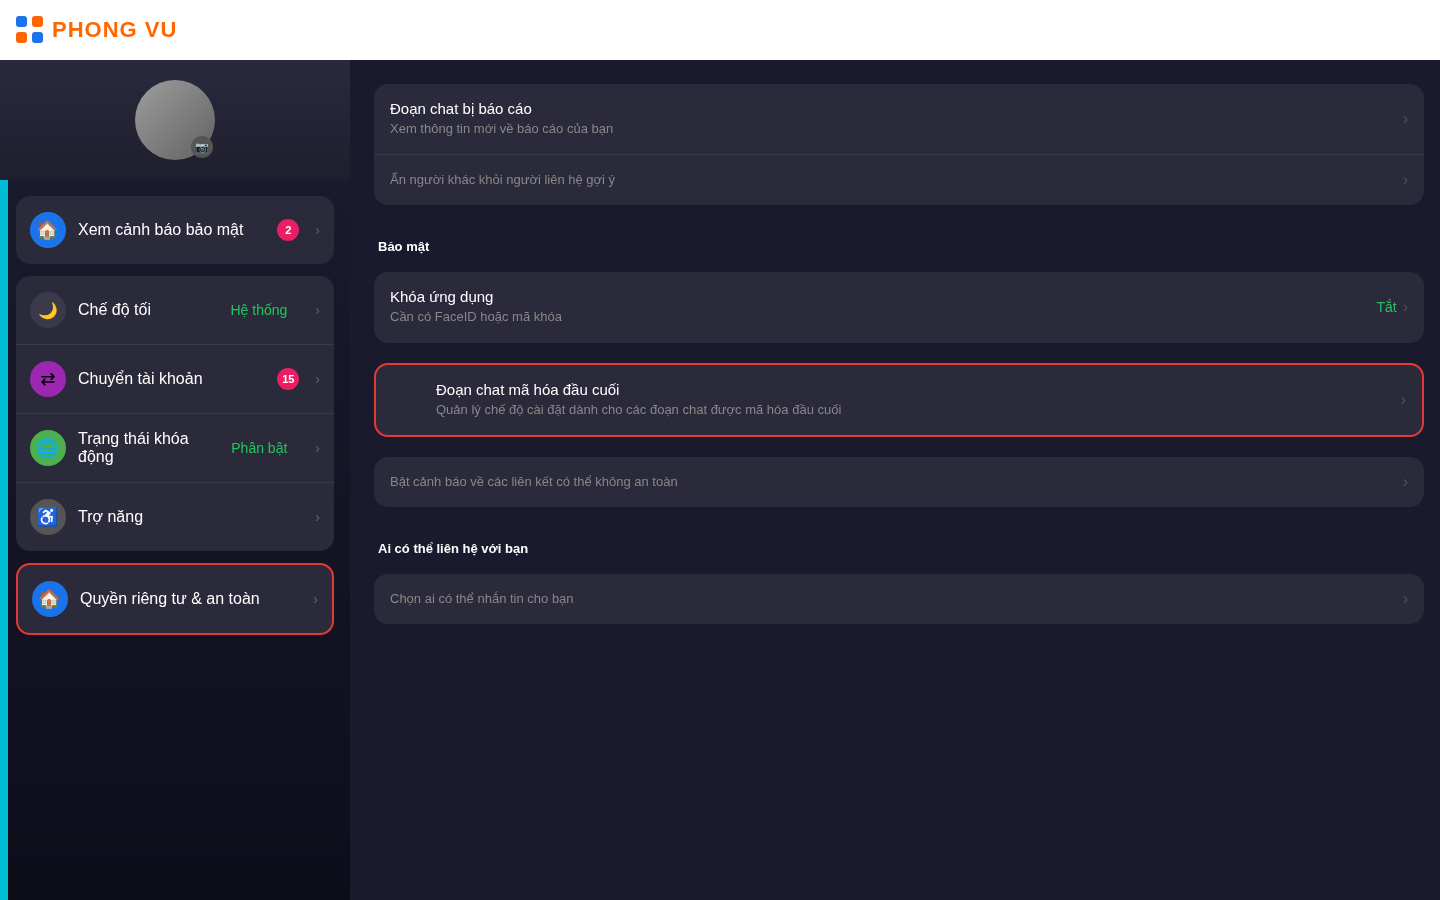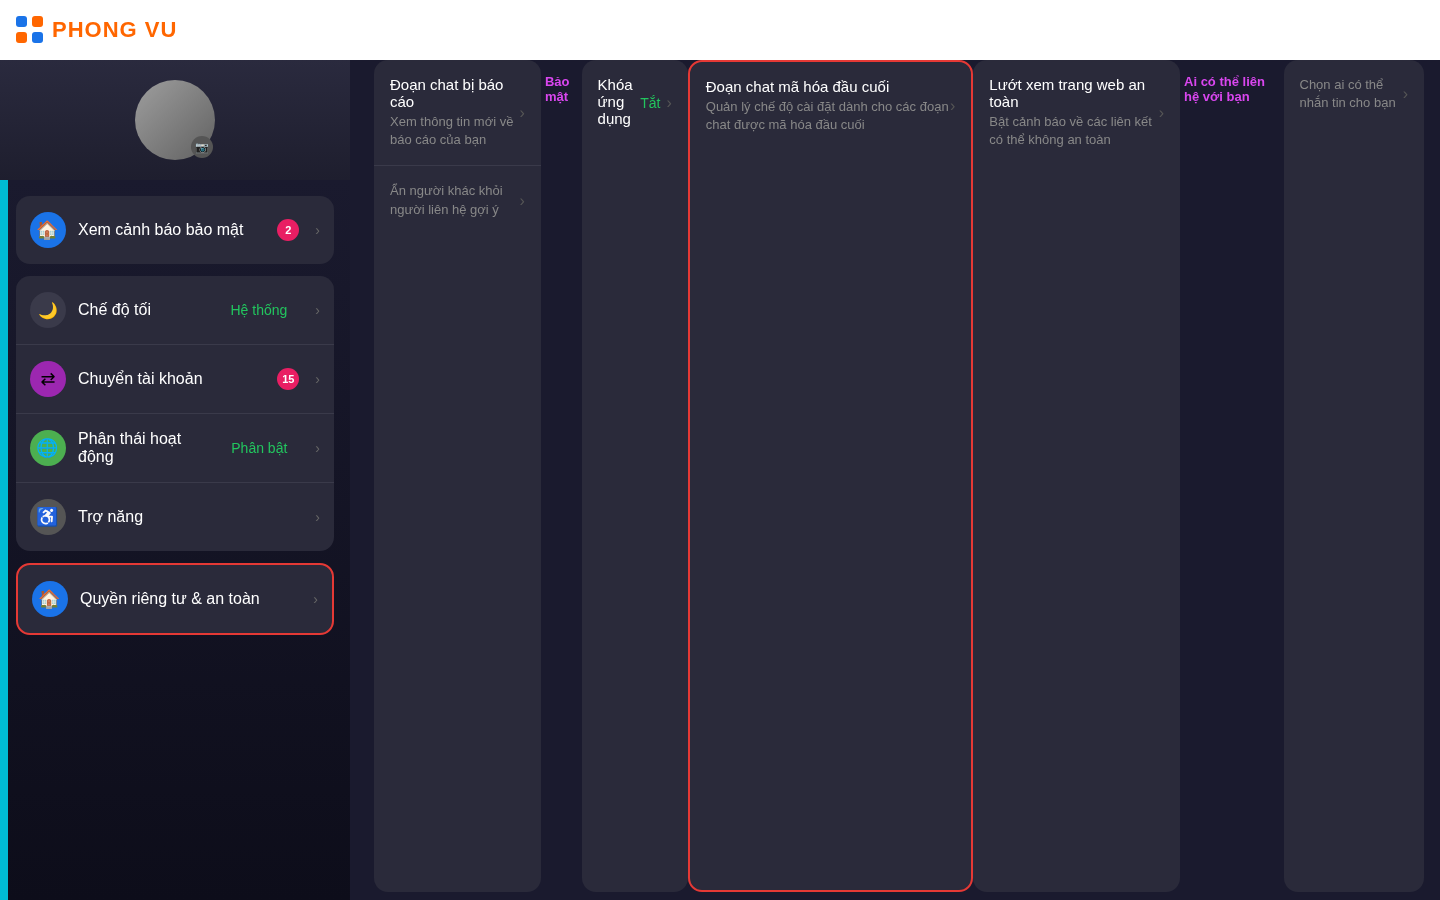--- a/index.html
+++ b/index.html
@@ -206,22 +206,22 @@
       position: absolute;
       left: 358px;
       top: 0;
       right: 0;
       height: 100%;
       background: #1a1a2e;
       z-index: 2;
       padding: 0 16px;
       overflow-y: auto;
       display: flex;
-      flex-direction: row;
-      gap: 0;
+      flex-direction: column;
+      gap: 12px;
     }
 
     .section-card {
       background: #2a2a3a;
       border-radius: 14px;
       overflow: hidden;
       margin-bottom: 8px;
     }
 
     .section-card-item {
@@ -247,21 +247,21 @@
       margin-bottom: 3px;
     }
 
     .section-item-desc {
       color: #888;
       font-size: 13px;
       line-height: 1.4;
     }
 
     .section-label {
-      color: #d946ef;
+      color: #ffffff;
       font-size: 13px;
       font-weight: 600;
       padding: 14px 4px 6px;
       text-transform: none;
     }
 
     .item-right {
       display: flex;
       align-items: center;
       gap: 6px;
@@ -271,20 +271,21 @@
 
     .item-chevron {
       color: #555;
       font-size: 16px;
     }
 
     
     .section-card-highlighted {
       border: 2.5px solid #e53935;
       border-radius: 14px;
+      padding-left: 44px;
     }
 
     
     .right-panel::-webkit-scrollbar { display: none; }
   </style>
 </head>
 <body>
 
 <div class="top-bar">
   <div class="logo-area">
@@ -329,21 +330,21 @@
         <span class="chevron">›</span>
       </div>
       <div class="menu-item">
         <div class="menu-icon icon-purple">⇄</div>
         <span class="menu-label">Chuyển tài khoản</span>
         <div class="badge">15</div>
         <span class="chevron">›</span>
       </div>
       <div class="menu-item">
         <div class="menu-icon icon-green">🌐</div>
-        <span class="menu-label">Phân thái hoạt động</span>
+        <span class="menu-label">Trạng thái khóa động</span>
         <span class="menu-value">Phân bật</span>
         <span class="chevron">›</span>
       </div>
       <div class="menu-item">
         <div class="menu-icon icon-gray">♿</div>
         <span class="menu-label">Trợ năng</span>
         <span class="chevron">›</span>
       </div>
     </div>
 
@@ -379,20 +380,21 @@
         </div>
       </div>
     </div>
 
     <div class="section-label">Bảo mật</div>
 
     <div class="section-card">
       <div class="section-card-item">
         <div class="section-card-item-content">
           <div class="section-item-title">Khóa ứng dụng</div>
+          <div class="section-item-desc">Cần có FaceID hoặc mã khóa</div>
         </div>
         <div class="item-right">
           <span style="color:#22c55e;font-size:14px;">Tắt</span>
           <span class="item-chevron">›</span>
         </div>
       </div>
     </div>
 
     <div class="section-card section-card-highlighted">
       <div class="section-card-item">
@@ -402,21 +404,20 @@
         </div>
         <div class="item-right">
           <span class="item-chevron">›</span>
         </div>
       </div>
     </div>
 
     <div class="section-card">
       <div class="section-card-item">
         <div class="section-card-item-content">
-          <div class="section-item-title">Lướt xem trang web an toàn</div>
           <div class="section-item-desc">Bật cảnh báo về các liên kết có thể không an toàn</div>
         </div>
         <div class="item-right">
           <span class="item-chevron">›</span>
         </div>
       </div>
     </div>
 
     <div class="section-label">Ai có thể liên hệ với bạn</div>
 

